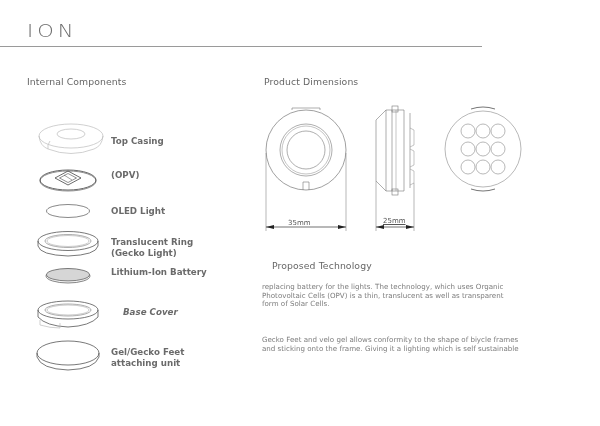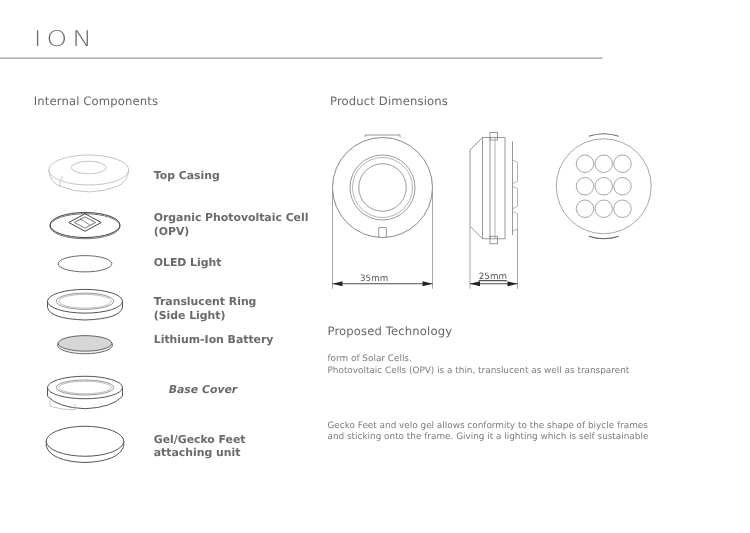--- a/index.html
+++ b/index.html
@@ -3,21 +3,21 @@
 <meta charset="utf-8">
 <style>
   html, body { margin:0; padding:0; }
   body { width:600px; height:426px; background:#ffffff; position:relative; overflow:hidden;
          font-family:"DejaVu Sans", sans-serif; color:#777; }
   .abs { position:absolute; }
   .logo { left:27px; top:23px; font-family:"DejaVu Sans", sans-serif; font-size:21px; font-weight:300;
           letter-spacing:4px; color:#6d6d6d; line-height:1; transform:scaleY(0.82); transform-origin:left top; }
   .rule { left:0; top:46px; width:482px; height:1px; background:#9a9a9a; }
   .section-title { font-size:9.3px; color:#666; letter-spacing:0.1px; white-space:nowrap; }
-  .comp-label { font-size:8.7px; font-weight:bold; color:#6a6a6a; line-height:11px; white-space:nowrap;margin-left:12px; }
+  .comp-label { font-size:8.7px; font-weight:bold; color:#6a6a6a; line-height:11px; white-space:nowrap; }
   .para { font-size:7.1px; line-height:8.6px; color:#7c7c7c; width:325px; }
   .para p { margin:0; }
   svg { position:absolute; overflow:visible; }
   .dim-label { font-size:7px; color:#555; white-space:nowrap; }
 </style>
 </head>
 <body>
 
 <div class="abs logo">ION</div>
 <div class="abs rule"></div>
@@ -65,29 +65,28 @@
 
 <svg style="left:33px; top:338px;" width="70" height="34" viewBox="0 0 70 34">
   <ellipse cx="35" cy="15" rx="31" ry="12" fill="none" stroke="#555" stroke-width="0.8"></ellipse>
   <path d="M4 15 L4 19 Q8 31 35 32 Q62 31 66 19 L66 15" fill="none" stroke="#555" stroke-width="0.8"></path>
 </svg>
 
 <div class="abs comp-label" style="left:111px; top:136px;">
   <div>Top Casing</div>
 </div>
 <div class="abs comp-label" style="left:111px; top:170px;">
-  <div>Organic Photovoltaic Cell</div>
   <div>(OPV)</div>
 </div>
 <div class="abs comp-label" style="left:111px; top:206px;">
   <div>OLED Light</div>
 </div>
 <div class="abs comp-label" style="left:111px; top:237px;">
   <div>Translucent Ring</div>
-  <div>(Side Light)</div>
+  <div>(Gecko Light)</div>
 </div>
 <div class="abs comp-label" style="left:111px; top:267px;">
   <div>Lithium-Ion Battery</div>
 </div>
 <div class="abs comp-label" style="left:123px; top:307px;font-style:italic;">
   <div>Base Cover</div>
 </div>
 <div class="abs comp-label" style="left:111px; top:347px;">
   <div>Gel/Gecko Feet</div>
   <div>attaching unit</div>
@@ -142,23 +141,24 @@
       <circle cx="53" cy="28" r="7"></circle>
     <circle cx="23" cy="46" r="7"></circle>
       <circle cx="38" cy="46" r="7"></circle>
       <circle cx="53" cy="46" r="7"></circle>
     <circle cx="23" cy="64" r="7"></circle>
       <circle cx="38" cy="64" r="7"></circle>
       <circle cx="53" cy="64" r="7"></circle>
   </g>
 </svg>
 
-<div class="abs section-title" style="left:262px; top:260px;">Proposed Technology</div>
+<div class="abs section-title" style="left:272px; top:260px;">Proposed Technology</div>
 
 <div class="abs para" style="left:262px; top:283px;">
+  <p>replacing battery for the lights. The technology, which uses Organic</p>
+  <p>Photovoltaic Cells (OPV) is a thin, translucent as well as transparent</p>
   <p>form of Solar Cells.</p>
-  <p>Photovoltaic Cells (OPV) is a thin, translucent as well as transparent</p>
 </div>
 
 <div class="abs para" style="left:262px; top:336px;">
   <p>Gecko Feet and velo gel allows conformity to the shape of biycle frames</p>
   <p>and sticking onto the frame. Giving it a lighting which is self sustainable</p>
 </div>
 
 </body></html>

